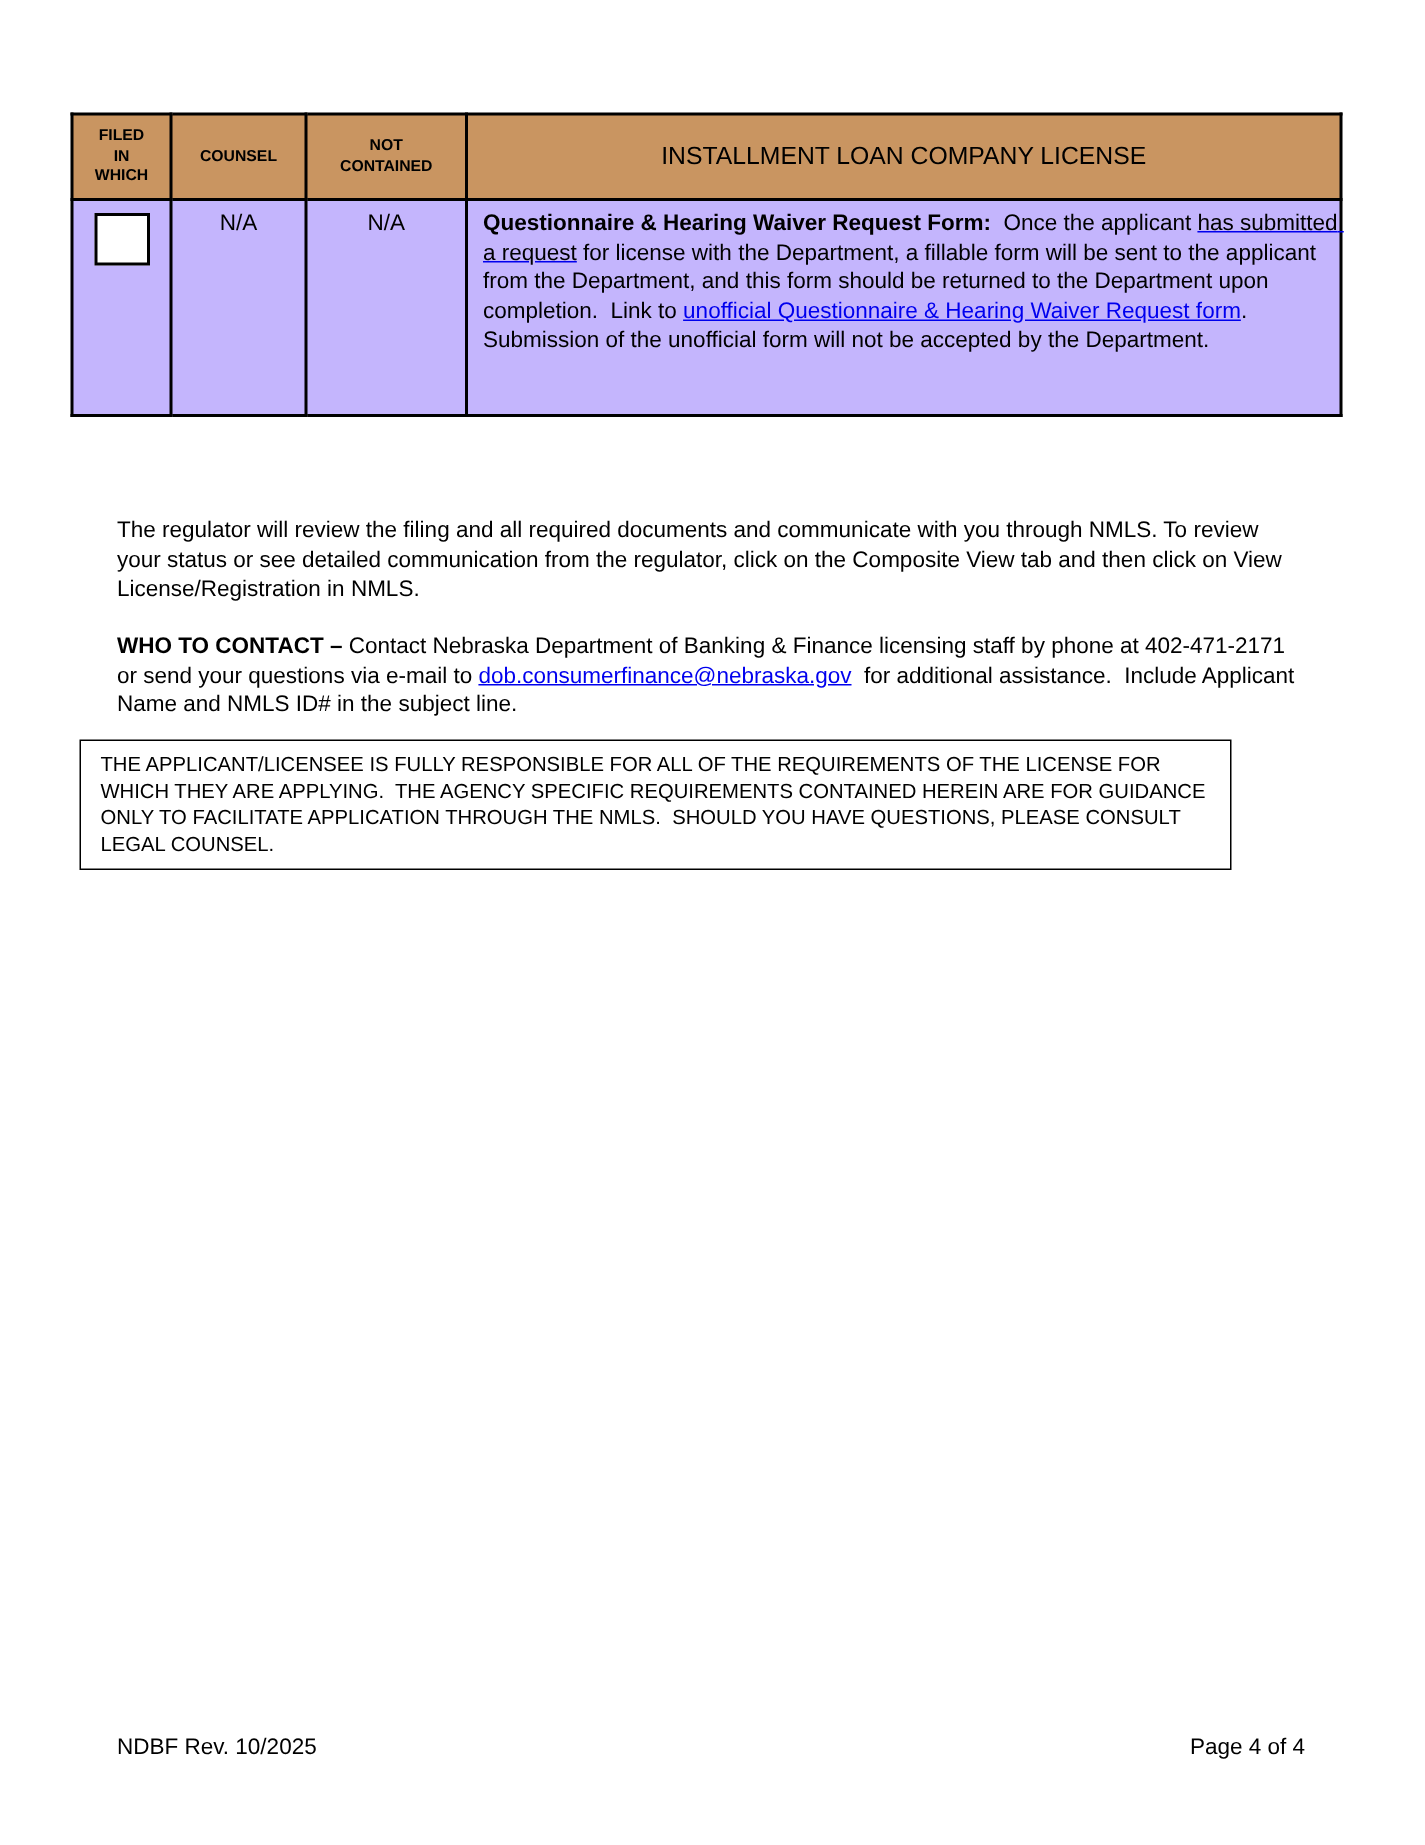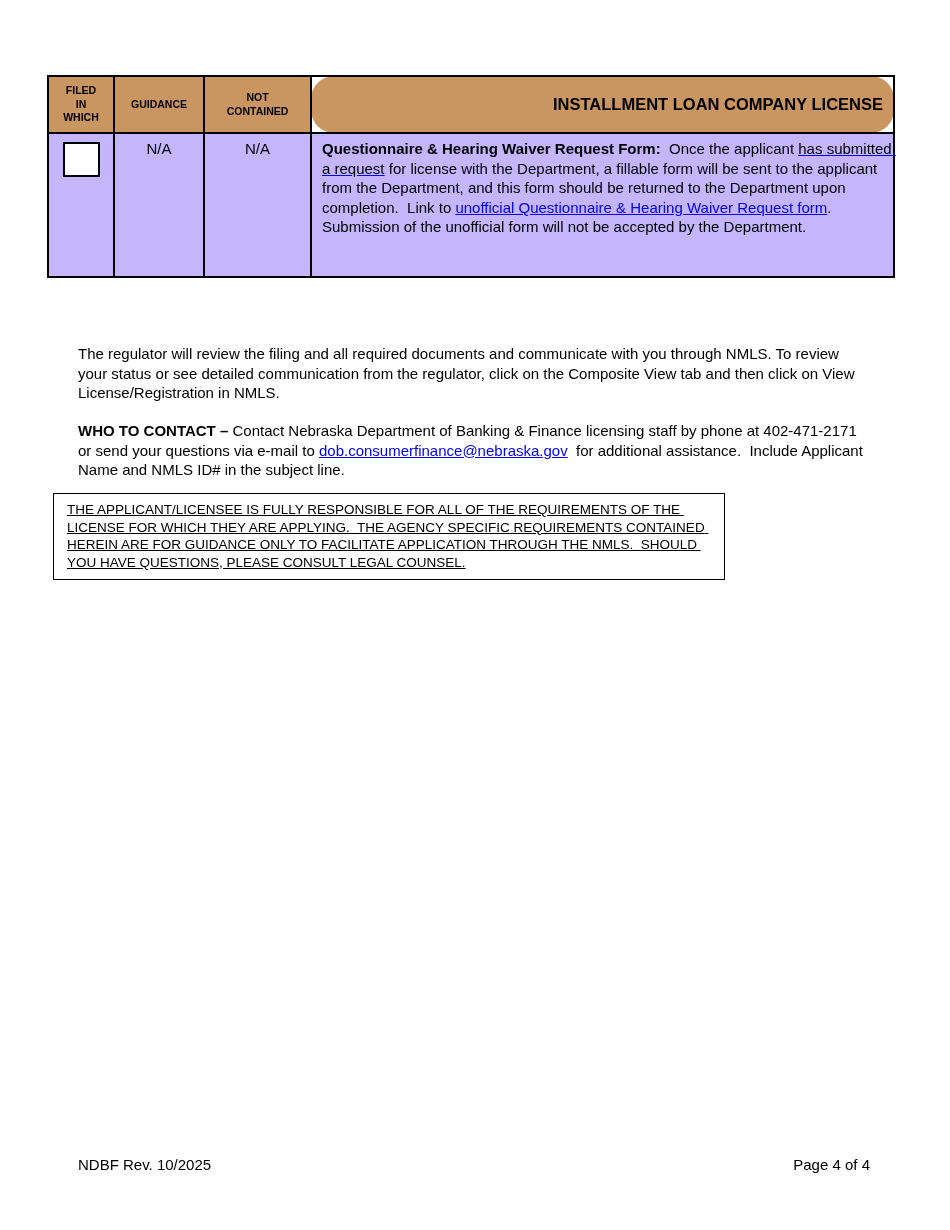--- a/index.html
+++ b/index.html
@@ -34,24 +34,23 @@
   .th-small {
     font-size: 10.5px;
     font-weight: bold;
     text-align: center;
     white-space: pre-line;
     line-height: 1.3;
     padding: 2px;
   }
   .th-main {
     font-size: 16.5px;
-    font-weight: bold;
-    text-align: right;
+    font-weight: normal;
+    text-align: center;
     padding: 0 10px;
-    border-radius: 23px;
   }
   .license-table tbody td {
     height: 144px;
     vertical-align: top;
     background: #c4b5fd;
     margin-left: 29px;
   }
   .td-center {
     text-align: center;
     font-size: 15px;
@@ -96,29 +95,28 @@
     white-space: pre-wrap;
   }
   .para-review { top: 329px; }
   .para-contact { top: 406px; }
 
   
   .disclaimer-box {
     position: absolute;
     left: 53px;
     top: 493px;
-    width: 672px;
+    width: 768px;
     min-height: 85px;
     box-sizing: border-box;
     border: 1.5px solid #000;
     padding: 7px 13px 8px 13px;
     font-size: 13.5px;
     line-height: 17.6px;
     white-space: pre-wrap;
-    text-decoration: underline;
   }
 
   
   .footer {
     position: absolute;
     left: 78px;
     top: 1156px;
     width: 792px;
     display: flex;
     justify-content: space-between;
@@ -135,21 +133,21 @@
       <col style="width:66px">
       <col style="width:90px">
       <col style="width:107px">
       <col>
     </colgroup>
     <thead>
       <tr>
         <th class="th-small">FILED
 IN
 WHICH</th>
-        <th class="th-small">GUIDANCE</th>
+        <th class="th-small">COUNSEL</th>
         <th class="th-small">NOT
 CONTAINED</th>
         <th class="th-main">INSTALLMENT LOAN COMPANY LICENSE</th>
       </tr>
     </thead>
     <tbody>
       <tr>
         <td>
           <div class="checkbox"></div>
         </td>

